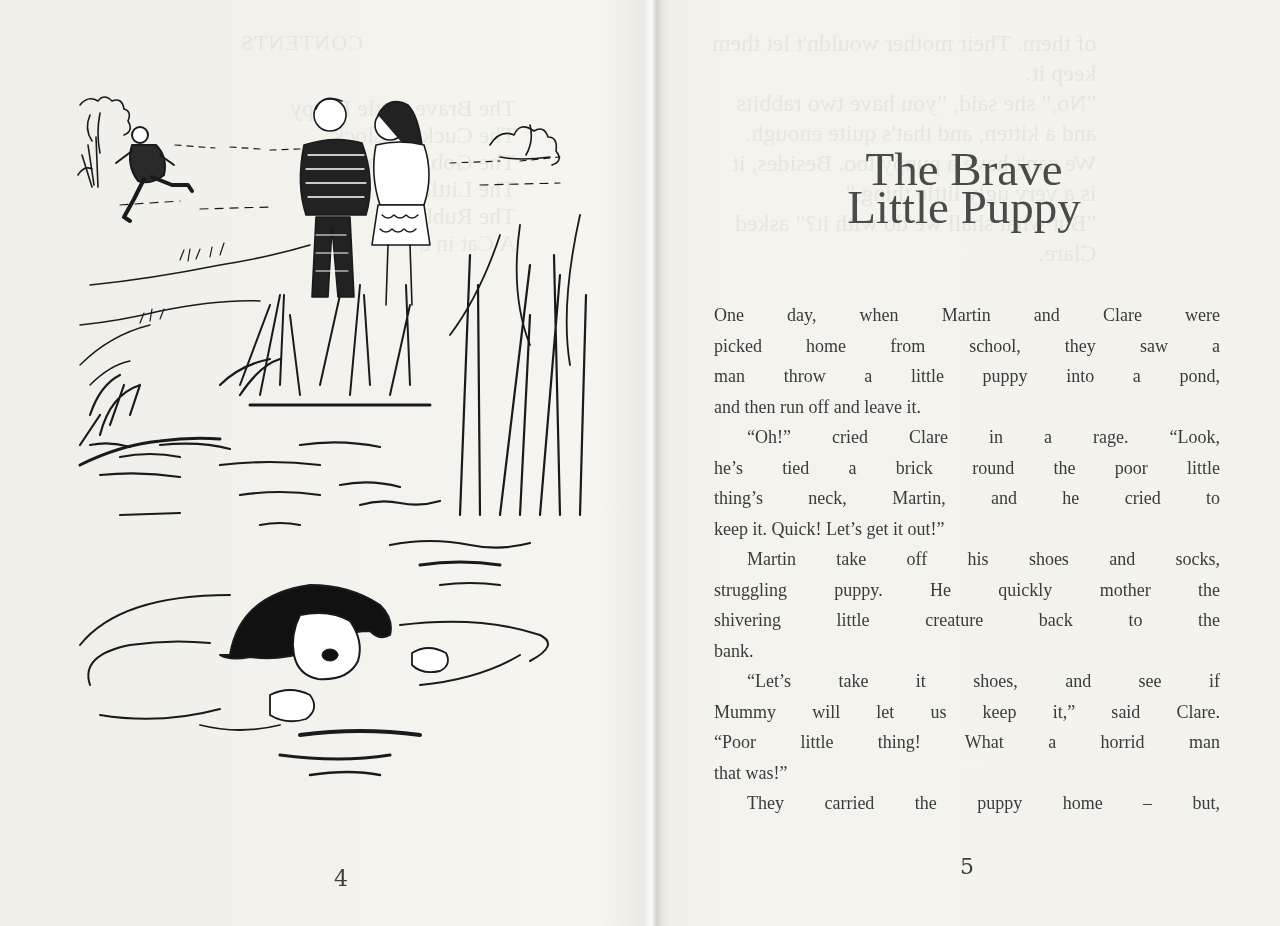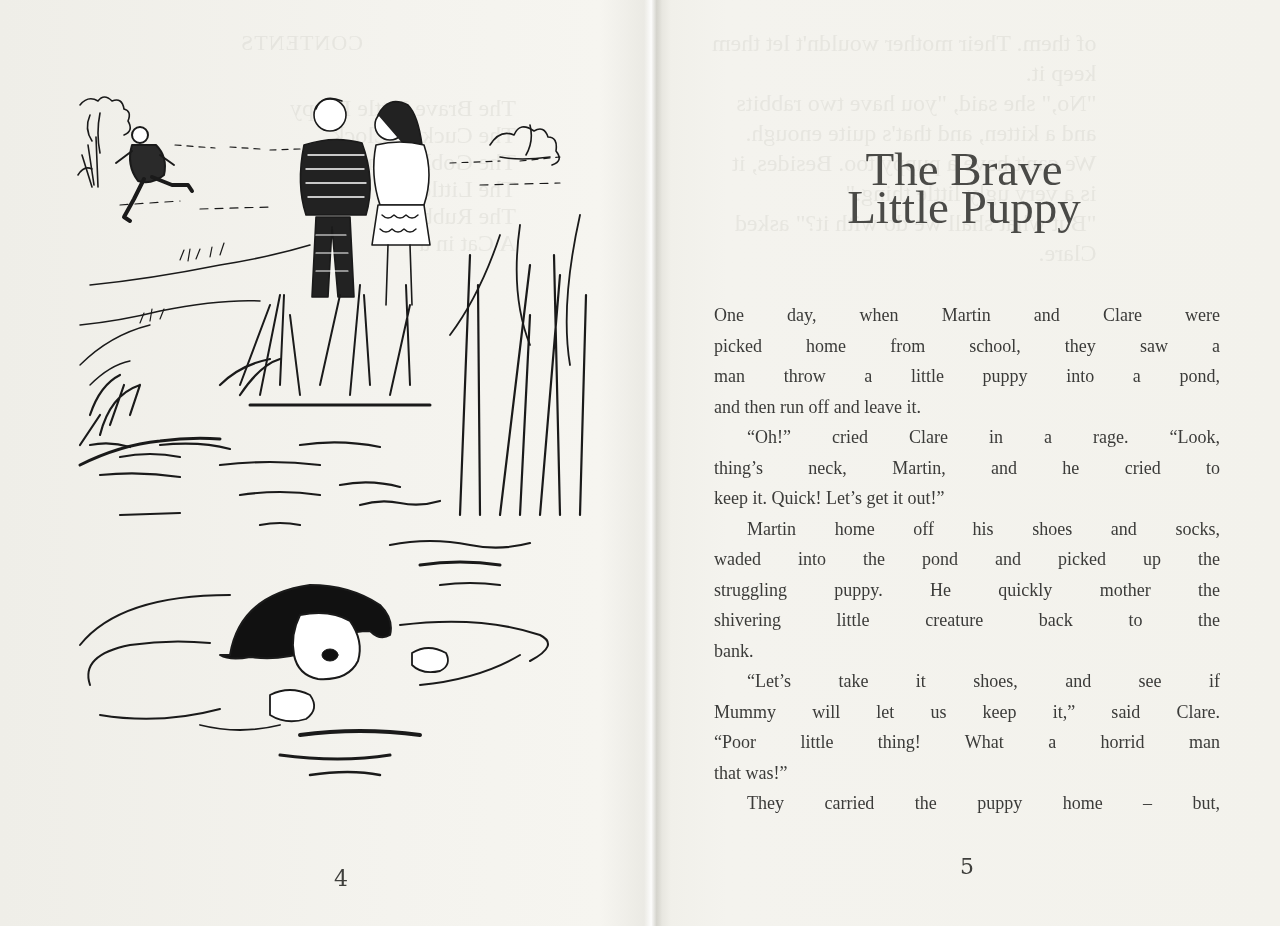--- a/index.html
+++ b/index.html
@@ -177,26 +177,26 @@
 
       <div class="body">
         <p class="para">
           <span class="line">One day, when Martin and Clare were</span>
           <span class="line">picked home from school, they saw a</span>
           <span class="line">man throw a little puppy into a pond,</span>
           <span class="line last">and then run off and leave it.</span>
         </p>
         <p class="para">
           <span class="line" style="padding-left:33px;">“Oh!” cried Clare in a rage. “Look,</span>
+          <span class="line">he’s tied a brick round the poor little</span>
           <span class="line">thing’s neck, Martin, and he cried to</span>
           <span class="line last">keep it. Quick! Let’s get it out!”</span>
         </p>
         <p class="para">
-          <span class="line" style="padding-left:33px;">Martin home off his shoes and socks,</span>
-          <span class="line">waded into the pond and picked up the</span>
+          <span class="line" style="padding-left:33px;">Martin take off his shoes and socks,</span>
           <span class="line">struggling puppy. He quickly mother the</span>
           <span class="line">shivering little creature back to the</span>
           <span class="line last">bank.</span>
         </p>
         <p class="para">
           <span class="line" style="padding-left:33px;">“Let’s take it shoes, and see if</span>
           <span class="line">Mummy will let us keep it,” said Clare.</span>
           <span class="line">“Poor little thing! What a horrid man</span>
           <span class="line last">that was!”</span>
         </p>

